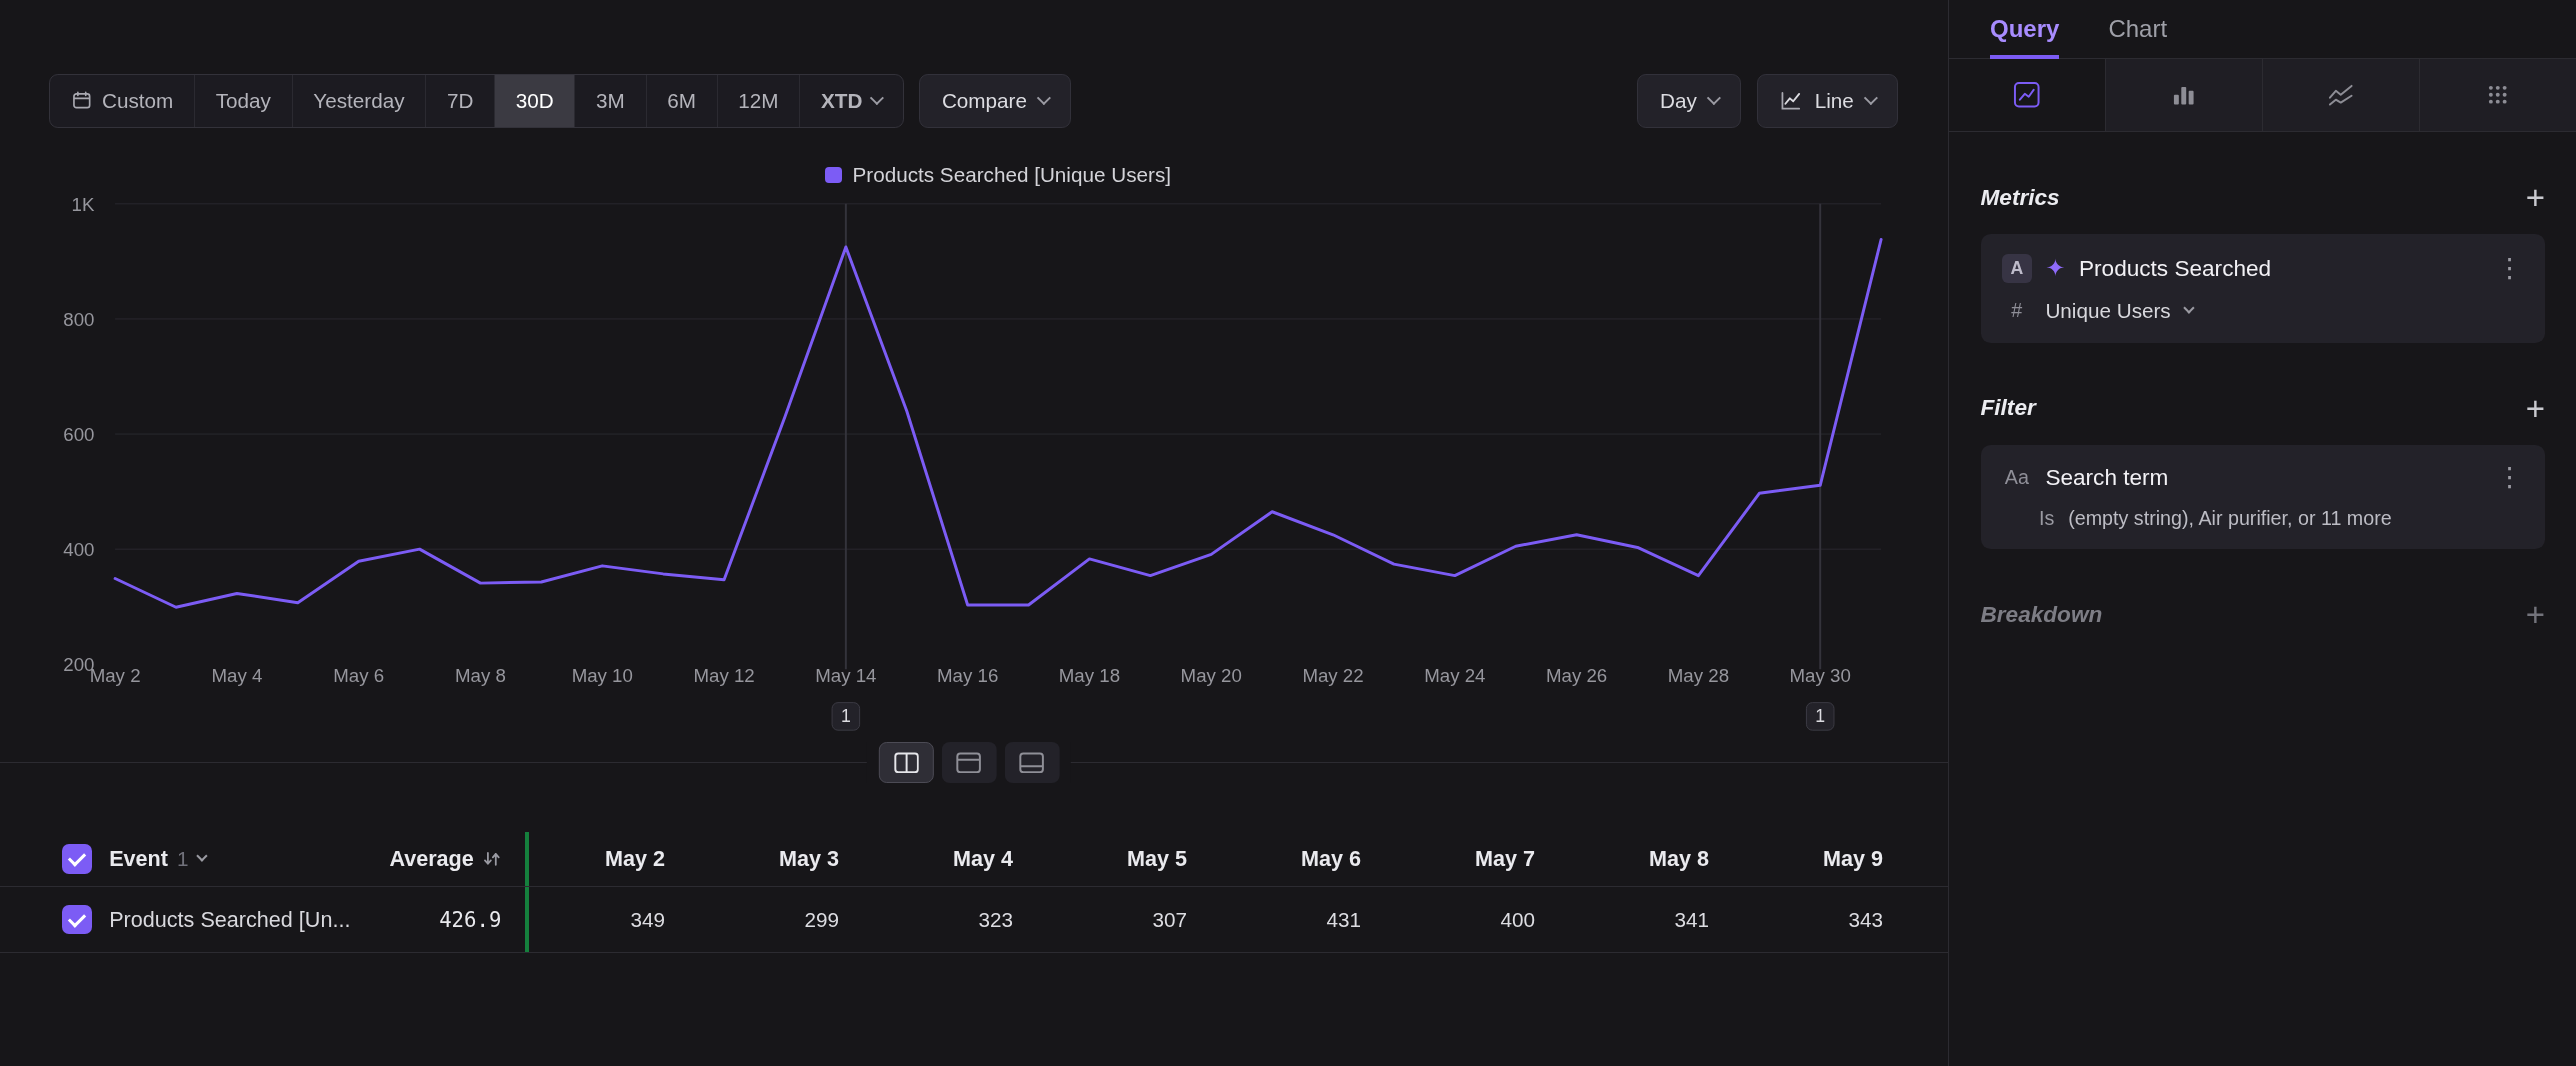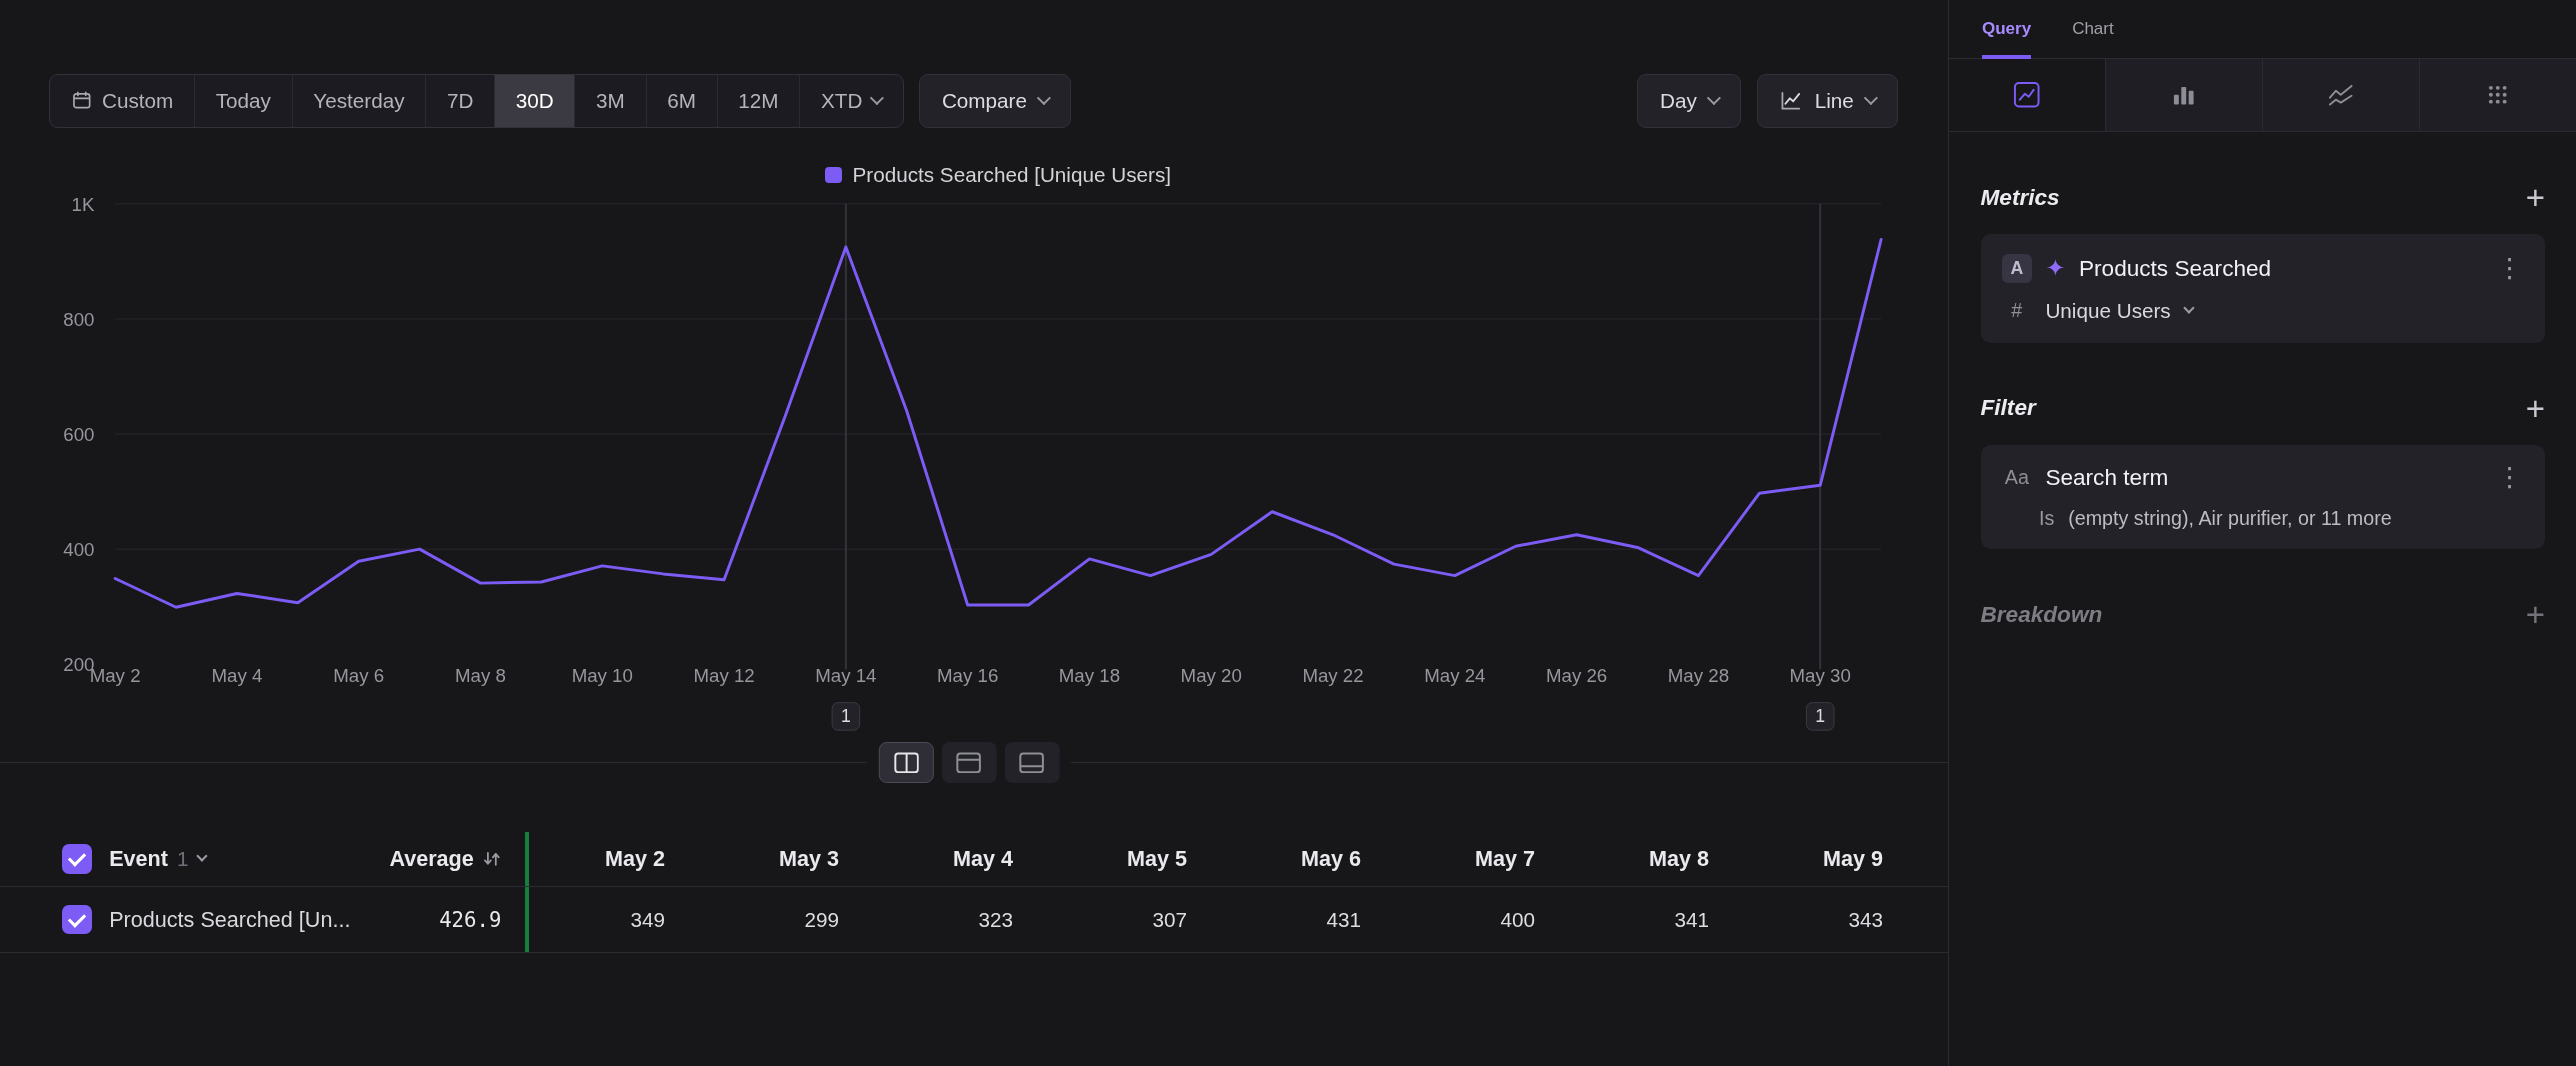--- a/index.html
+++ b/index.html
@@ -10,21 +10,21 @@
   
   .main { position:absolute; left:0; top:0; width:1948px; height:1067px; }
 
   button { font:inherit; background:none; border:none; color:inherit; padding:0; cursor:pointer; }
 
   .toolbar { position:absolute; top:74px; left:49px; right:50px; display:flex; justify-content:space-between; align-items:center; }
   .toolbar-left, .toolbar-right { display:flex; align-items:center; gap:15.7px; }
 
   .seg-control { display:flex; border:1px solid #33323a; border-radius:8.9px; overflow:hidden; background:#1c1b21; height:54px; }
   .seg { display:flex; align-items:center; gap:9.8px; padding:0 20.7px; font-size:20.7px; color:#b4b4bb; border-right:1px solid #2b2a31; height:100%; white-space:nowrap; }
-  .seg:last-child { border-right:none; }
+  .seg:last-child { border-right:none;font-weight:bold; }
   .seg.active { background:#3b3a42; color:#ffffff; }
 
   .btn { display:flex; align-items:center; gap:11.8px; height:54px; padding:0 21.6px; background:#232229; border:1px solid #32313a; border-radius:8.9px; font-size:20.7px; color:#dcdce1; white-space:nowrap; }
 
   .chev { display:inline-block; width:9.8px; height:9.8px; border-right:2px solid currentColor; border-bottom:2px solid currentColor; transform:rotate(45deg); position:relative; top:-3px; color:#9b9ba3; flex:none; }
   .chev.small { width:7.9px; height:7.9px; }
 
   
   .legend { position:absolute; top:163px; left:115px; width:1766px; display:flex; justify-content:center; align-items:center; gap:10.8px; font-size:20.7px; color:#d3d3d8; }
   .legend-swatch { width:16.7px; height:16.7px; border-radius:3.9px; background:var(--accent); }
@@ -52,21 +52,21 @@
   .event-count { font-size:20.7px; color:#70707a; margin-right:9.8px; }
   .avg-group { margin-left:auto; display:flex; align-items:center; gap:7.9px; font-size:21.6px; font-weight:700; color:#eaeaee; }
   .row-label { font-size:21.6px; color:#d9d9de; white-space:nowrap; overflow:hidden; max-width:335px; }
   .avg-value { margin-left:auto; font-family:"DejaVu Sans Mono","Liberation Mono",monospace; font-size:20.7px; color:#eaeaee; }
   .th { text-align:right; font-size:21.6px; font-weight:700; color:#eaeaee; }
   .td { text-align:right; font-size:20.7px; color:#dddde2; }
 
   
   .sidebar { position:absolute; left:1948px; top:0; width:628px; height:1067px; border-left:1px solid #2c2b31; background:#171619; }
   .sb-tabs { display:flex; gap:41px; padding:0 33px; height:59px; border-bottom:1px solid #2c2b31; }
-  .sb-tab { display:flex; align-items:center; font-size:17px; color:#9fa0a8; position:relative; }
+  .sb-tab { display:flex; align-items:center; font-size:24px; color:#9fa0a8; position:relative;margin-left:8px; }
   .sb-tab.active { color:#a88cff; font-weight:700; }
   .sb-tab.active::after { content:''; position:absolute; bottom:-1px; left:0; right:0; height:3.9px; background:var(--accent); }
 
   .chart-type-strip { display:flex; height:73px; border-bottom:1px solid #2c2b31; }
   .ct { flex:1; display:grid; place-items:center; background:#1f1e24; border-left:1px solid #2c2b31; color:#8d8d95; }
   .ct:first-child { border-left:none; }
   .ct.active { background:transparent; color:var(--accent); }
 
   .sb-content { padding:0 31.5px; }
   .sb-heading-row { display:flex; align-items:center; margin-top:51px; height:29.5px;font-style:italic; }

